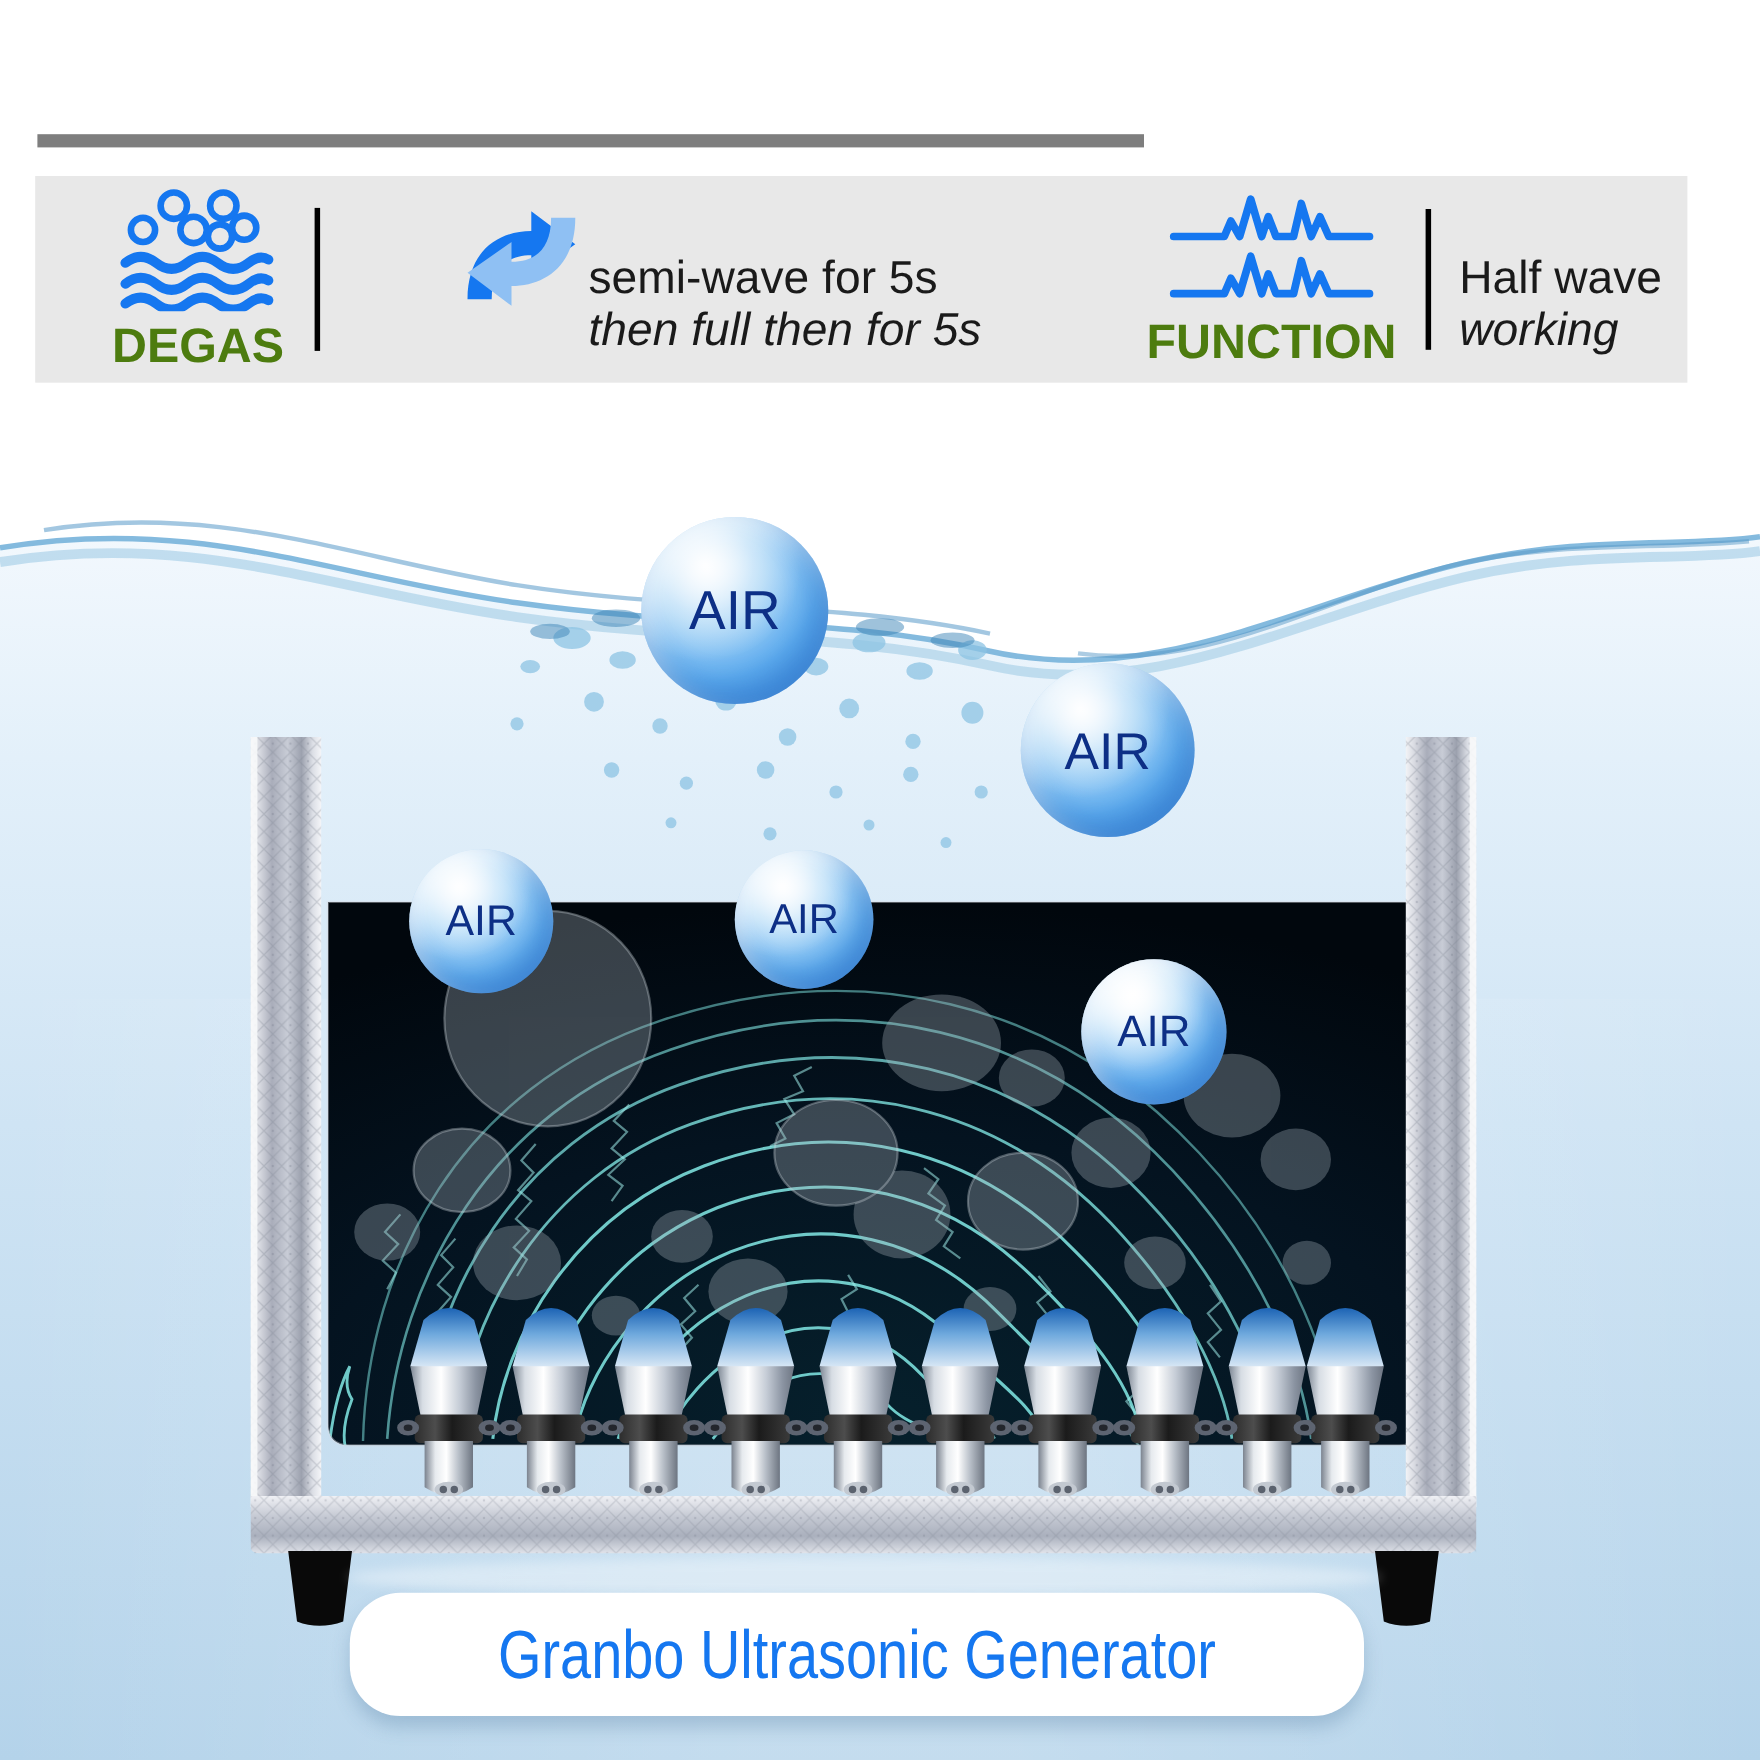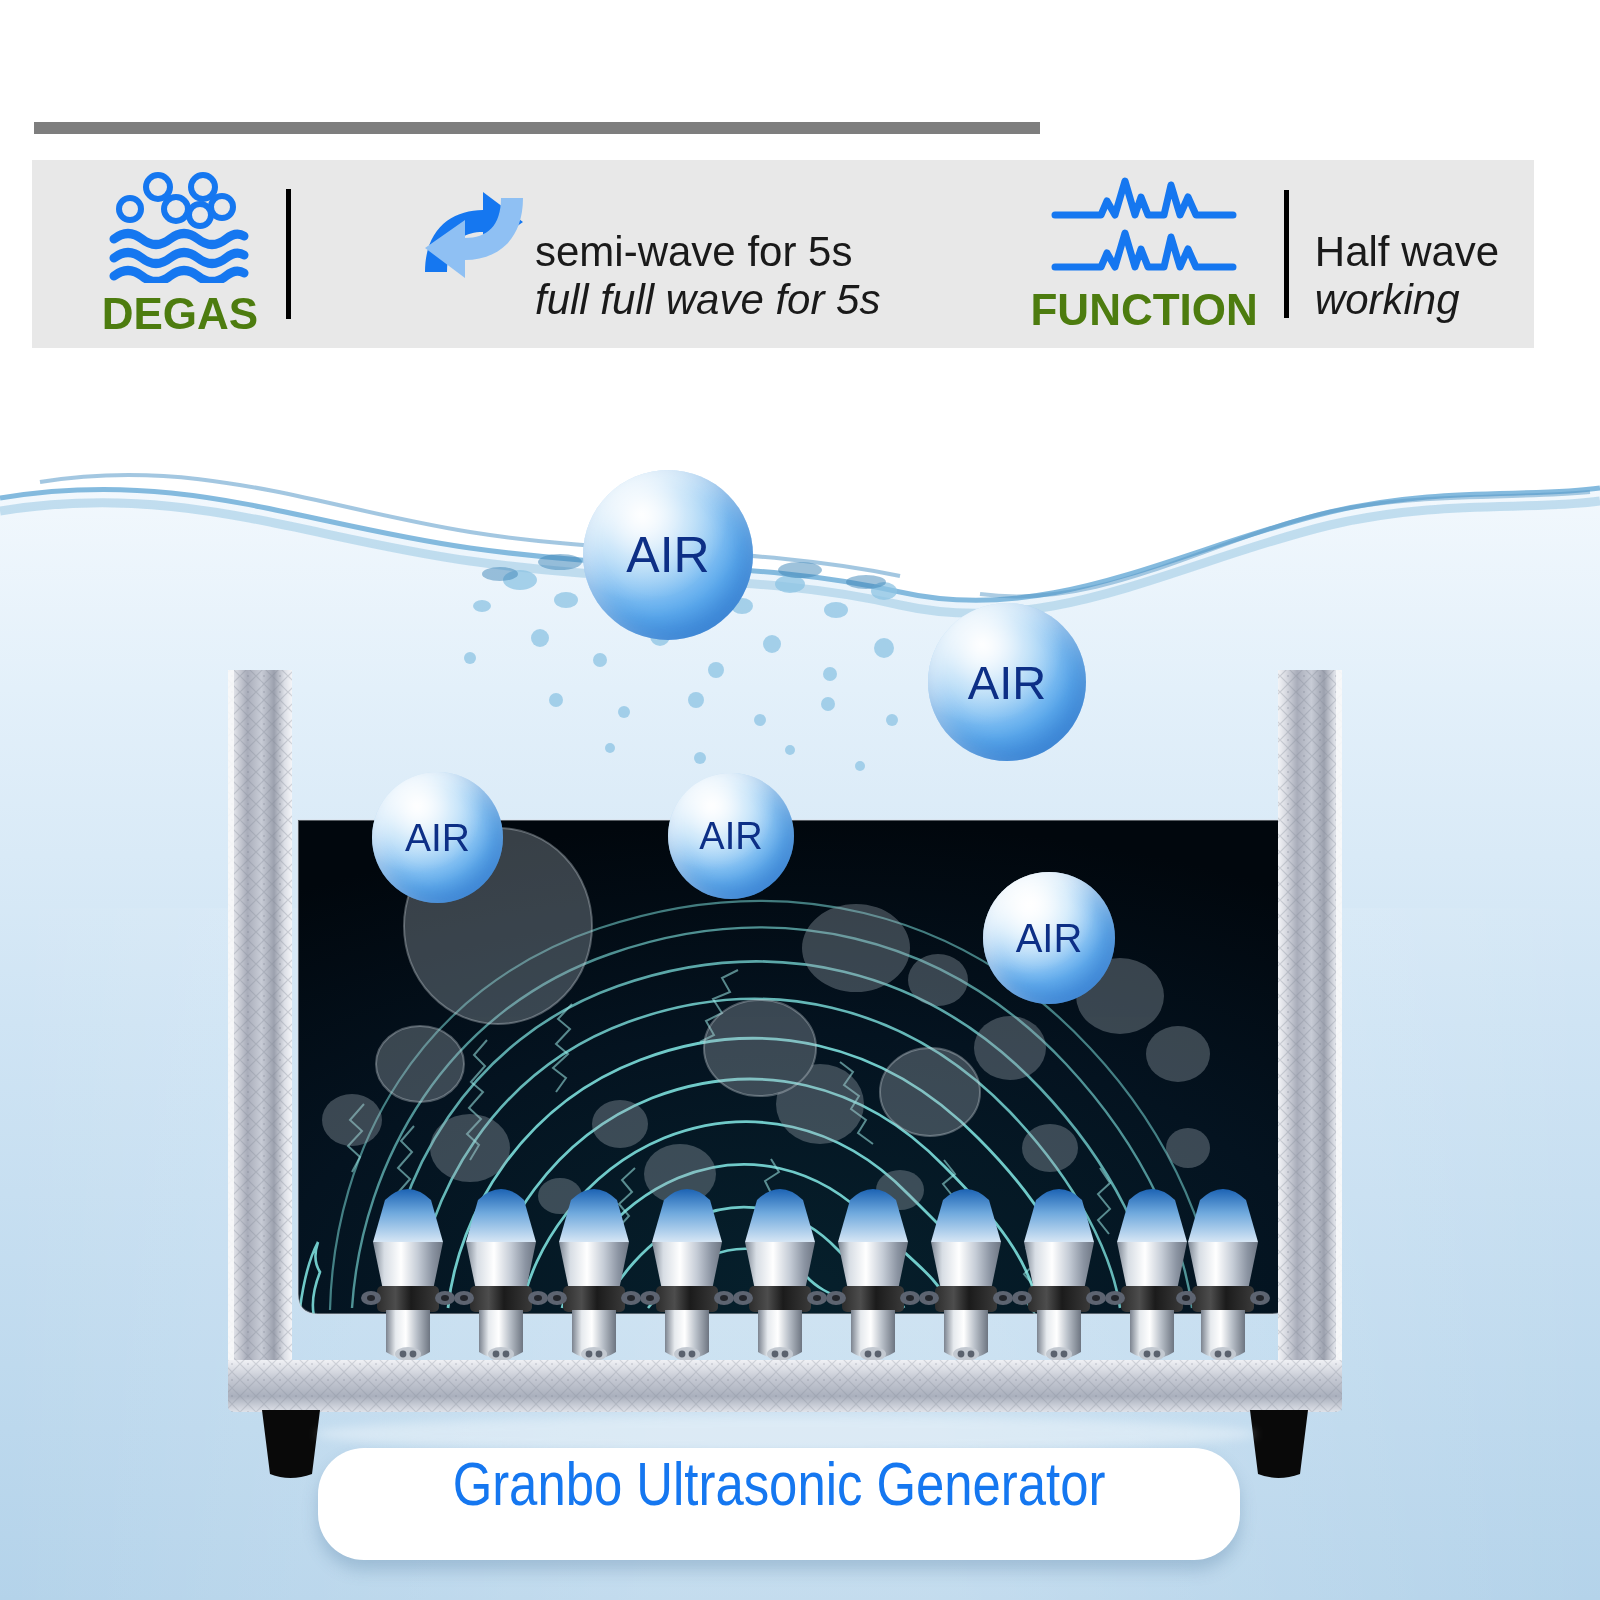--- a/index.html
+++ b/index.html
@@ -57,21 +57,21 @@
   .degas-stack{display:flex;flex-direction:row;align-items:flex-start;}
   .degas-stack .arrow-row{margin-left:96px;margin-bottom:-6px;}
 
   
   .scene{position:absolute;left:0;top:348px;width:1600px;height:1532px;overflow:hidden;background:#fff;}
   .water-body{position:absolute;left:0;top:0;width:1600px;height:1252px;}
   .caption-pill{
     position:absolute;left:318px;top:1100px;width:922px;height:112px;
     background:#ffffff;border-radius:46px;
     box-shadow:0 10px 16px rgba(70,110,150,.28);
-    display:flex;align-items:flex-start;justify-content:center;
+    display:flex;align-items:center;justify-content:center;
   }
   .caption-text{
     color:#1577f0;font-size:62px;font-weight:normal;
     transform:scaleX(0.82);transform-origin:center;white-space:nowrap;
     font-family:"Liberation Sans", sans-serif;
   }
 
   
   .bubble{position:absolute;border-radius:50%;
     display:flex;align-items:center;justify-content:center;}
@@ -121,21 +121,21 @@
 
       <div class="degas-stack">
         <span class="arrow-row">
           <svg width="122" height="100" viewBox="0 0 122 100">
             <path d="M12 88 C12 44 40 26 70 26 L70 8 L110 38 L70 66 L70 48 C48 48 34 60 34 88 Z" fill="#1577f0"></path>
             <path d="M110 14 C110 58 82 76 52 76 L52 94 L12 64 L52 36 L52 54 C74 54 88 42 88 14 Z" fill="#8fc0f3"></path>
           </svg>
         </span>
         <span class="feat-text">
           <span>semi-wave for 5s</span>
-          <span class="l2">full full wave for 5s</span>
+          <span class="l2">then full then for 5s</span>
         </span>
       </div>
     </div>
 
     <div class="feat feat-semi">
       <div class="badge">
         <span>
           <svg width="190" height="104" viewBox="0 0 190 104">
             <g fill="none" stroke="#1577f0" stroke-width="7" stroke-linejoin="round" stroke-linecap="round">
               <path d="M6 40 L52 40 L58 26 L66 40 L76 6 L86 40 L92 22 L99 40 L115 40 L122 10 L131 40 L139 22 L147 40 L184 40"></path>

